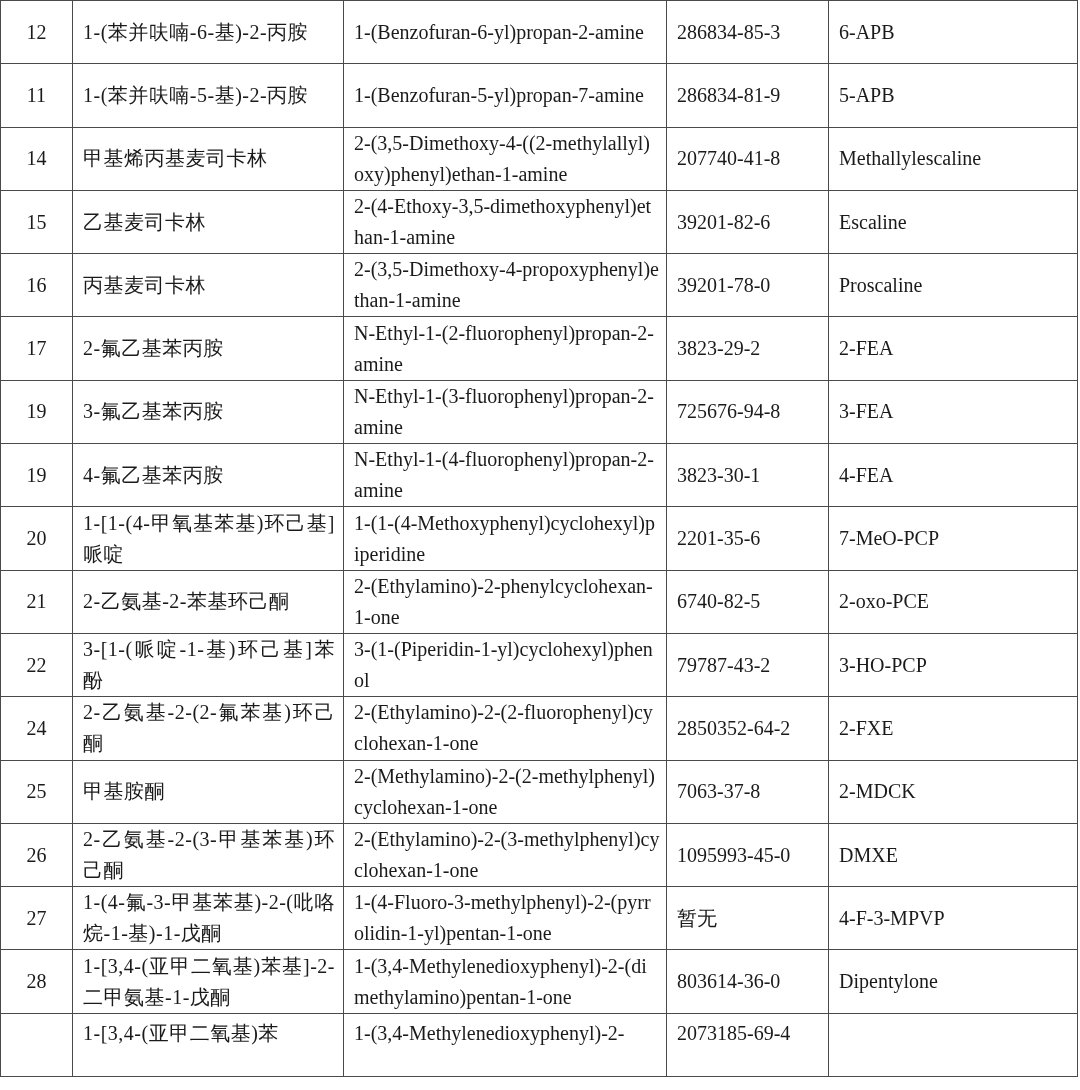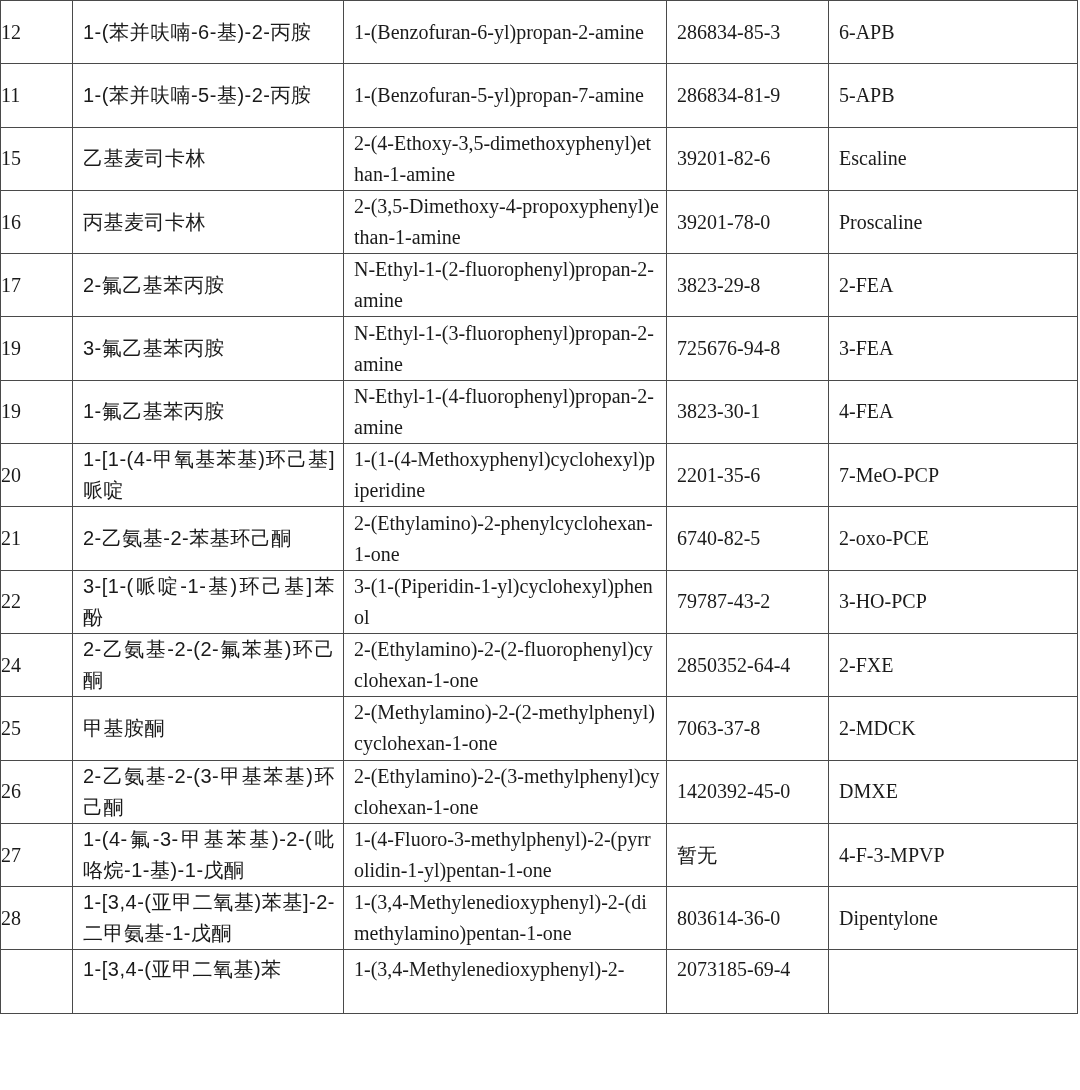--- a/index.html
+++ b/index.html
@@ -31,28 +31,28 @@
       vertical-align: middle;
       font-size: 20px;
       line-height: 31px;
     }
     .col-no { width: 72px; }
     .col-cn { width: 271px; }
     .col-en { width: 323px; }
     .col-cas { width: 162px; }
     .col-abbr { width: 249px; }
     .cell-no {
-      text-align: left;
+      text-align: center;
     }
     .cell-cn {
       padding-left: 10px !important;
       padding-right: 8px !important;
       text-align: justify;
       text-align-last: left;
-      font-family: Liberation Sans, sans-serif;
+      font-family: Liberation Serif, serif;
       font-size: 19px;
       letter-spacing: 0.5px;
     }
     .cell-en {
       padding-left: 10px !important;
       padding-right: 6px !important;
       word-break: break-all;
       overflow-wrap: anywhere;
     }
     .cell-cas {
@@ -87,50 +87,57 @@
       <td class="cell-abbr">6-APB</td>
     </tr>
     <tr>
       <td class="cell-no">11</td>
       <td class="cell-cn">1-(苯并呋喃-5-基)-2-丙胺</td>
       <td class="cell-en">1-(Benzofuran-5-yl)propan-7-amine</td>
       <td class="cell-cas">286834-81-9</td>
       <td class="cell-abbr">5-APB</td>
     </tr>
     <tr>
+      <td class="cell-no">14</td>
+      <td class="cell-cn">甲基烯丙基麦司卡林</td>
+      <td class="cell-en">2-(3,5-Dimethoxy-4-((2-methylallyl)oxy)phenyl)ethan-1-amine</td>
+      <td class="cell-cas">207740-41-8</td>
+      <td class="cell-abbr">Methallylescaline</td>
+    </tr>
+    <tr>
       <td class="cell-no">15</td>
       <td class="cell-cn">乙基麦司卡林</td>
       <td class="cell-en">2-(4-Ethoxy-3,5-dimethoxyphenyl)ethan-1-amine</td>
       <td class="cell-cas">39201-82-6</td>
       <td class="cell-abbr">Escaline</td>
     </tr>
     <tr>
       <td class="cell-no">16</td>
       <td class="cell-cn">丙基麦司卡林</td>
       <td class="cell-en">2-(3,5-Dimethoxy-4-propoxyphenyl)ethan-1-amine</td>
       <td class="cell-cas">39201-78-0</td>
       <td class="cell-abbr">Proscaline</td>
     </tr>
     <tr>
       <td class="cell-no">17</td>
       <td class="cell-cn">2-氟乙基苯丙胺</td>
       <td class="cell-en">N-Ethyl-1-(2-fluorophenyl)propan-2-amine</td>
-      <td class="cell-cas">3823-29-8</td>
+      <td class="cell-cas">3823-29-2</td>
       <td class="cell-abbr">2-FEA</td>
     </tr>
     <tr>
       <td class="cell-no">19</td>
       <td class="cell-cn">3-氟乙基苯丙胺</td>
       <td class="cell-en">N-Ethyl-1-(3-fluorophenyl)propan-2-amine</td>
       <td class="cell-cas">725676-94-8</td>
       <td class="cell-abbr">3-FEA</td>
     </tr>
     <tr>
       <td class="cell-no">19</td>
-      <td class="cell-cn">1-氟乙基苯丙胺</td>
+      <td class="cell-cn">4-氟乙基苯丙胺</td>
       <td class="cell-en">N-Ethyl-1-(4-fluorophenyl)propan-2-amine</td>
       <td class="cell-cas">3823-30-1</td>
       <td class="cell-abbr">4-FEA</td>
     </tr>
     <tr>
       <td class="cell-no">20</td>
       <td class="cell-cn">1-[1-(4-甲氧基苯基)环己基]哌啶</td>
       <td class="cell-en">1-(1-(4-Methoxyphenyl)cyclohexyl)piperidine</td>
       <td class="cell-cas">2201-35-6</td>
       <td class="cell-abbr">7-MeO-PCP</td>
@@ -146,35 +153,35 @@
       <td class="cell-no">22</td>
       <td class="cell-cn">3-[1-(哌啶-1-基)环己基]苯酚</td>
       <td class="cell-en">3-(1-(Piperidin-1-yl)cyclohexyl)phenol</td>
       <td class="cell-cas">79787-43-2</td>
       <td class="cell-abbr">3-HO-PCP</td>
     </tr>
     <tr>
       <td class="cell-no">24</td>
       <td class="cell-cn">2-乙氨基-2-(2-氟苯基)环己酮</td>
       <td class="cell-en">2-(Ethylamino)-2-(2-fluorophenyl)cyclohexan-1-one</td>
-      <td class="cell-cas">2850352-64-4</td>
+      <td class="cell-cas">2850352-64-2</td>
       <td class="cell-abbr">2-FXE</td>
     </tr>
     <tr>
       <td class="cell-no">25</td>
       <td class="cell-cn">甲基胺酮</td>
       <td class="cell-en">2-(Methylamino)-2-(2-methylphenyl)cyclohexan-1-one</td>
       <td class="cell-cas">7063-37-8</td>
       <td class="cell-abbr">2-MDCK</td>
     </tr>
     <tr>
       <td class="cell-no">26</td>
       <td class="cell-cn">2-乙氨基-2-(3-甲基苯基)环己酮</td>
       <td class="cell-en">2-(Ethylamino)-2-(3-methylphenyl)cyclohexan-1-one</td>
-      <td class="cell-cas">1420392-45-0</td>
+      <td class="cell-cas">1095993-45-0</td>
       <td class="cell-abbr">DMXE</td>
     </tr>
     <tr>
       <td class="cell-no">27</td>
       <td class="cell-cn">1-(4-氟-3-甲基苯基)-2-(吡咯烷-1-基)-1-戊酮</td>
       <td class="cell-en">1-(4-Fluoro-3-methylphenyl)-2-(pyrrolidin-1-yl)pentan-1-one</td>
       <td class="cell-cas">暂无</td>
       <td class="cell-abbr">4-F-3-MPVP</td>
     </tr>
     <tr>

